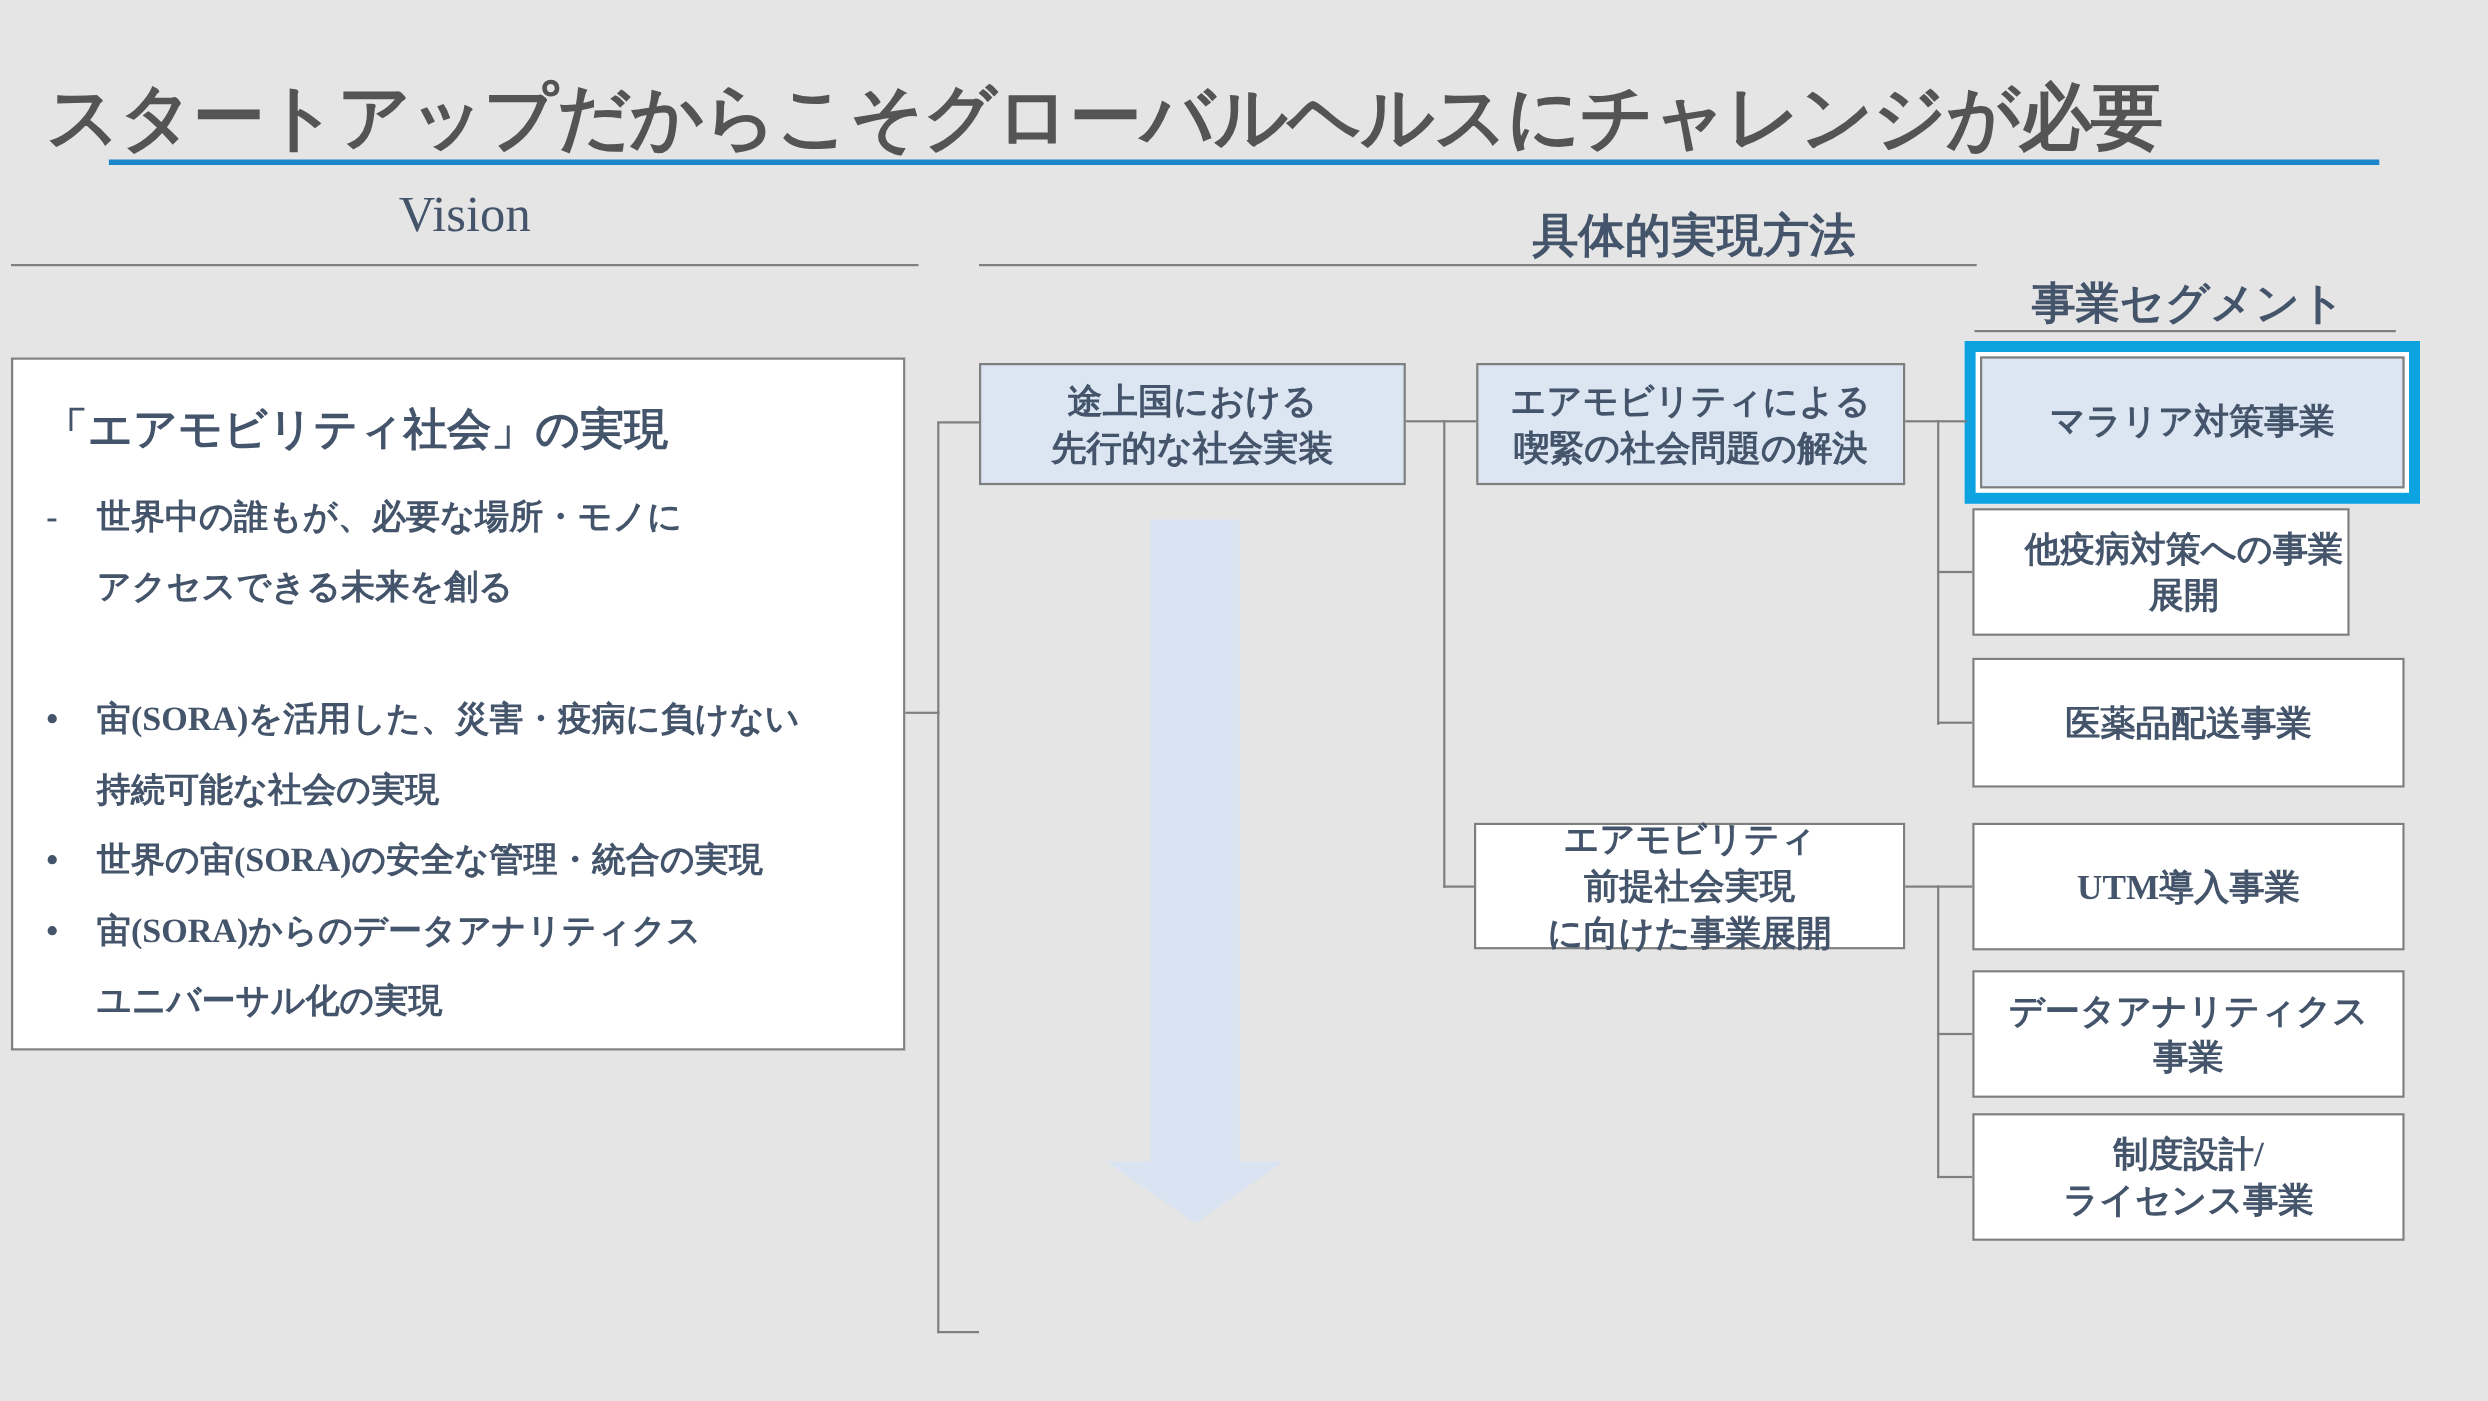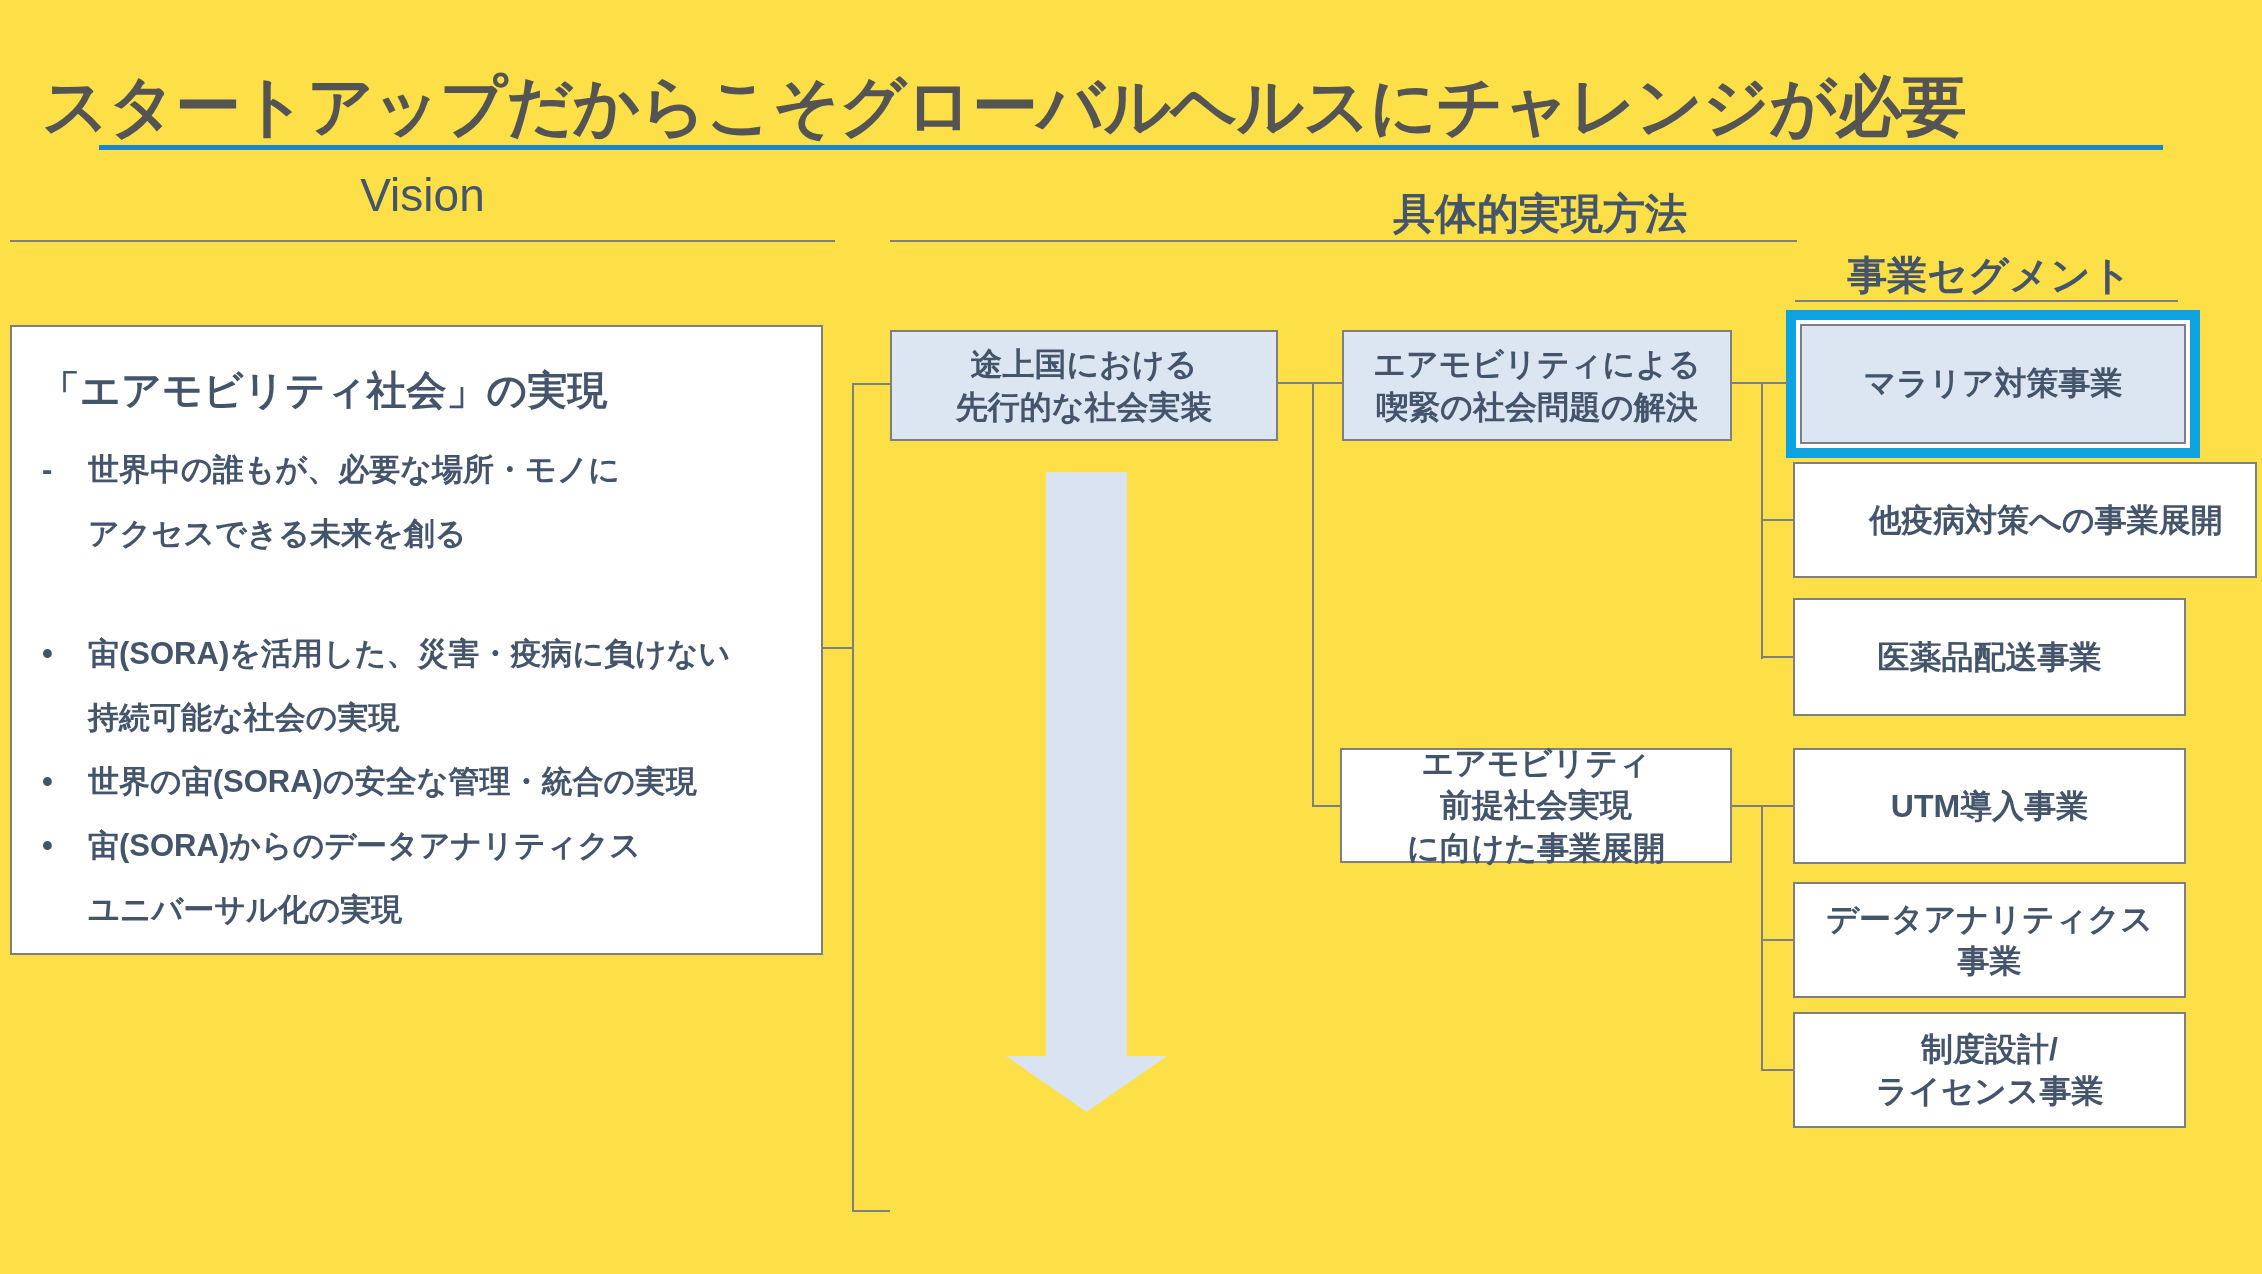--- a/index.html
+++ b/index.html
@@ -8,23 +8,23 @@
     --line-gray:#7f7f7f;
     --light-blue:#dce6f2;
     --arrow-blue:#d9e3f2;
     --accent-blue:#0da2e0;
     --logo-blue:#1b86ca;
   }
   html,body{margin:0;padding:0;background:#ffffff;}
   .slide{
     position:relative;
     width:2262px;height:1274px;
-    background:#fde047;
+    background:#e5e5e5;
     overflow:hidden;
-    font-family:Liberation Sans, sans-serif;
+    font-family:Liberation Serif, serif;
     color:var(--ink);
   }
   .abs{position:absolute;box-sizing:border-box;}
   
   .slide-title{
     left:42px;top:62px;width:1940px;
     font-size:66px;font-weight:800;color:var(--title-gray);
     letter-spacing:-1px;white-space:nowrap;
   }
   .title-rule{left:99px;top:145px;width:2064px;height:5px;background:var(--logo-blue);}
@@ -120,21 +120,21 @@
 先行的な社会実装</div>
   <div class="abs node blue" style="left:1342px;top:330px;width:390px;height:111px;">エアモビリティによる
 喫緊の社会問題の解決</div>
   <div class="abs node" style="left:1340px;top:748px;width:392px;height:115px;">エアモビリティ
 前提社会実現
 に向けた事業展開</div>
 
   <div class="abs hilite">
     <div class="hilite-inner">マラリア対策事業</div>
   </div>
-  <div class="abs node" style="left:1793px;top:462px;width:464px;height:116px;padding-left:42px;">他疫病対策への事業展開</div>
+  <div class="abs node" style="left:1793px;top:462px;width:343px;height:116px;padding-left:42px;">他疫病対策への事業展開</div>
   <div class="abs node" style="left:1793px;top:598px;width:393px;height:118px;">医薬品配送事業</div>
   <div class="abs node" style="left:1793px;top:748px;width:393px;height:116px;">UTM導入事業</div>
   <div class="abs node" style="left:1793px;top:882px;width:393px;height:116px;">データアナリティクス
 事業</div>
   <div class="abs node" style="left:1793px;top:1012px;width:393px;height:116px;">制度設計/
 ライセンス事業</div>
 
   <div>
     <div class="abs hline" style="left:823px;top:647px;width:31px;"></div>
     <div class="abs vline" style="left:852px;top:384px;height:828px;"></div>

